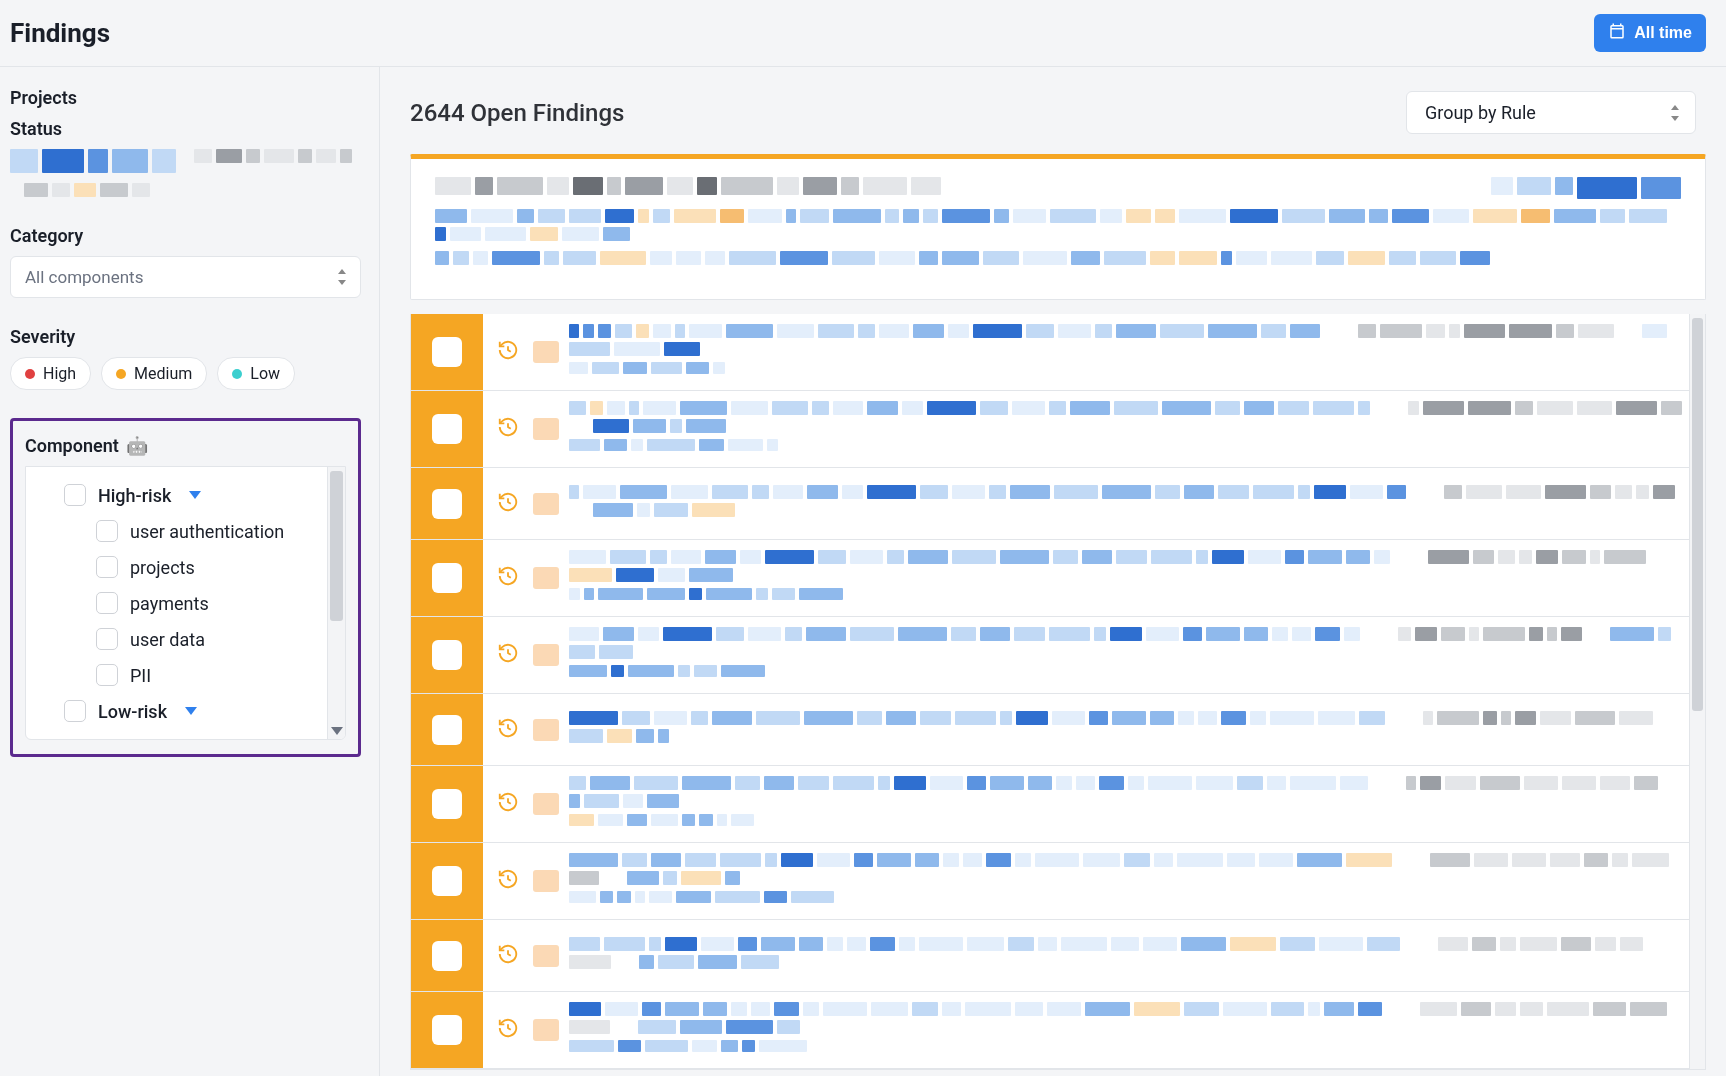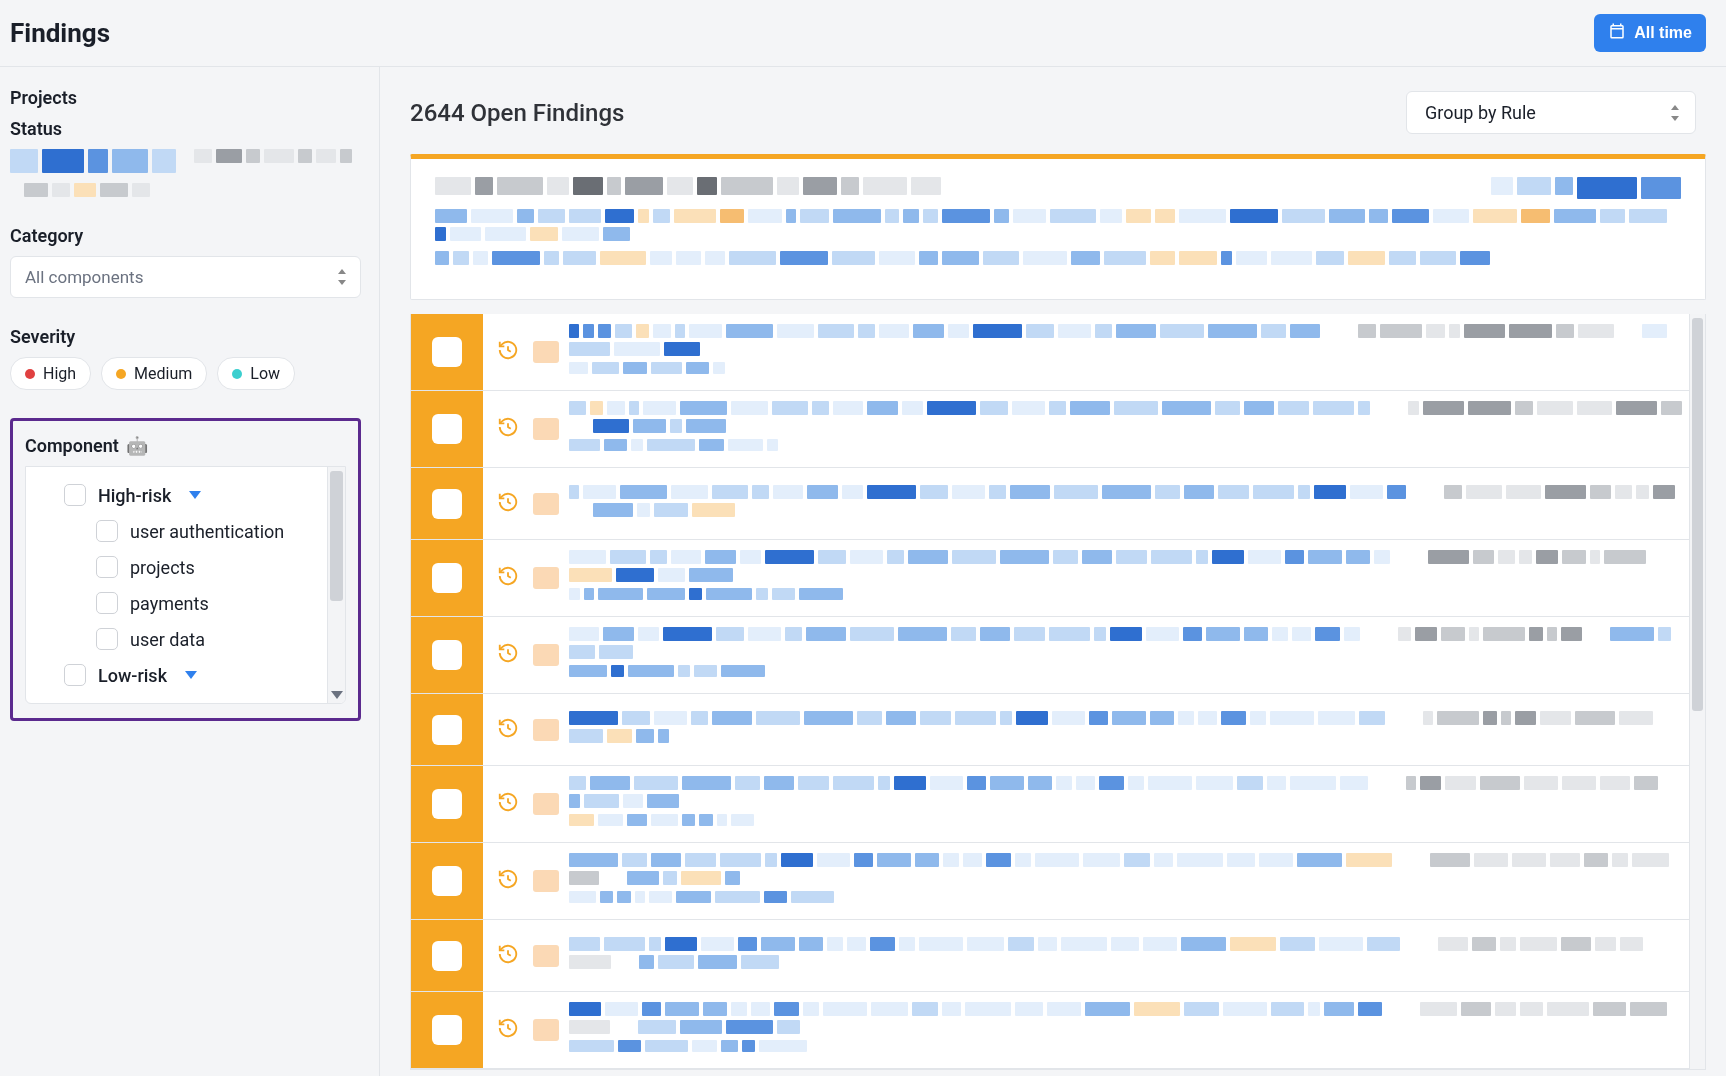--- a/index.html
+++ b/index.html
@@ -401,20 +401,24 @@
               <span class="checkbox"></span>
               <span>projects</span>
             </div>
             <div class="tree-node child">
               <span class="checkbox"></span>
               <span>payments</span>
             </div>
             <div class="tree-node child">
               <span class="checkbox"></span>
               <span>user data</span>
+            </div>
+            <div class="tree-node child">
+              <span class="checkbox"></span>
+              <span>PII</span>
             </div>
             <div class="tree-node parent">
               <span class="checkbox"></span>
               <span>Low-risk</span>
               <span class="chevron-down"></span>
             </div>
           </div>
         <div class="tree-scrollbar">
           <div class="thumb"></div>
           <div class="arrow-down"></div>

